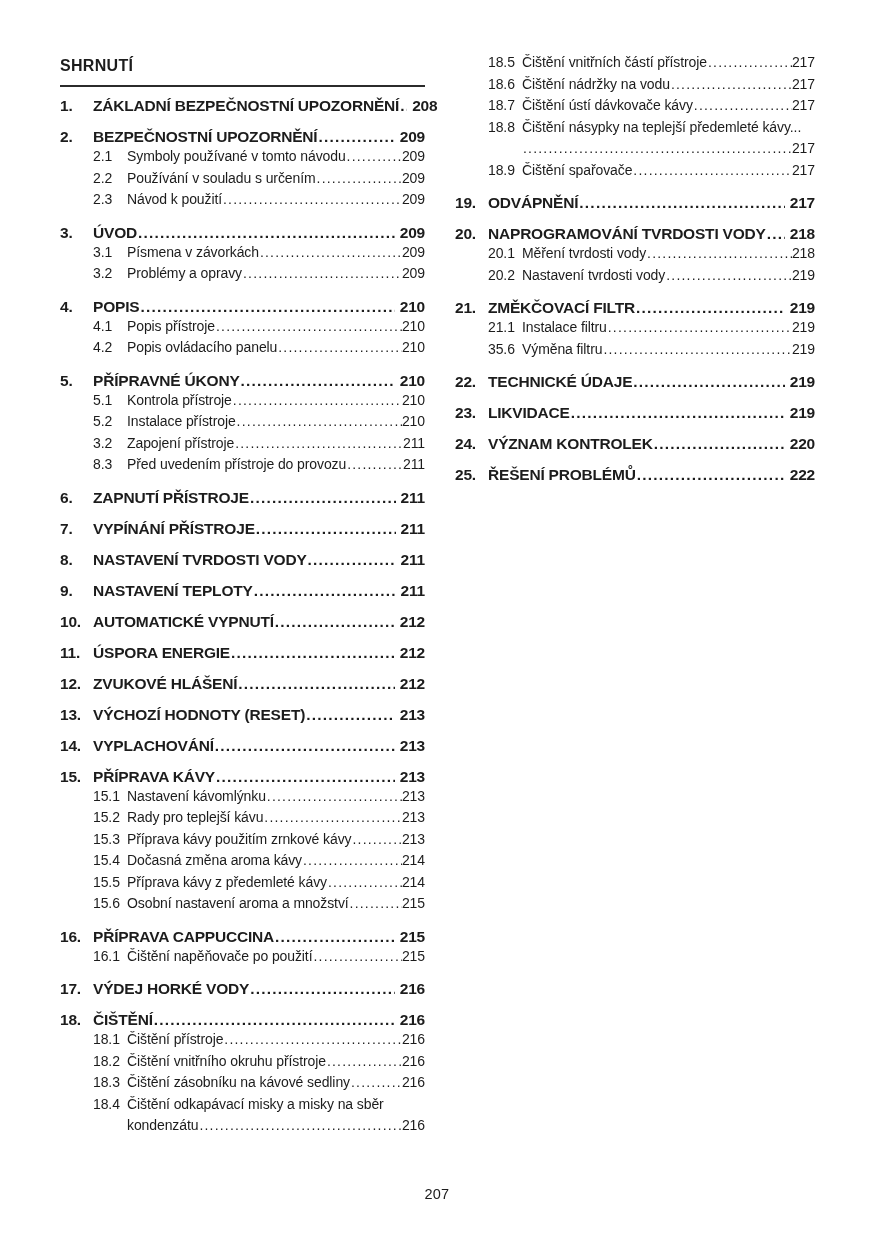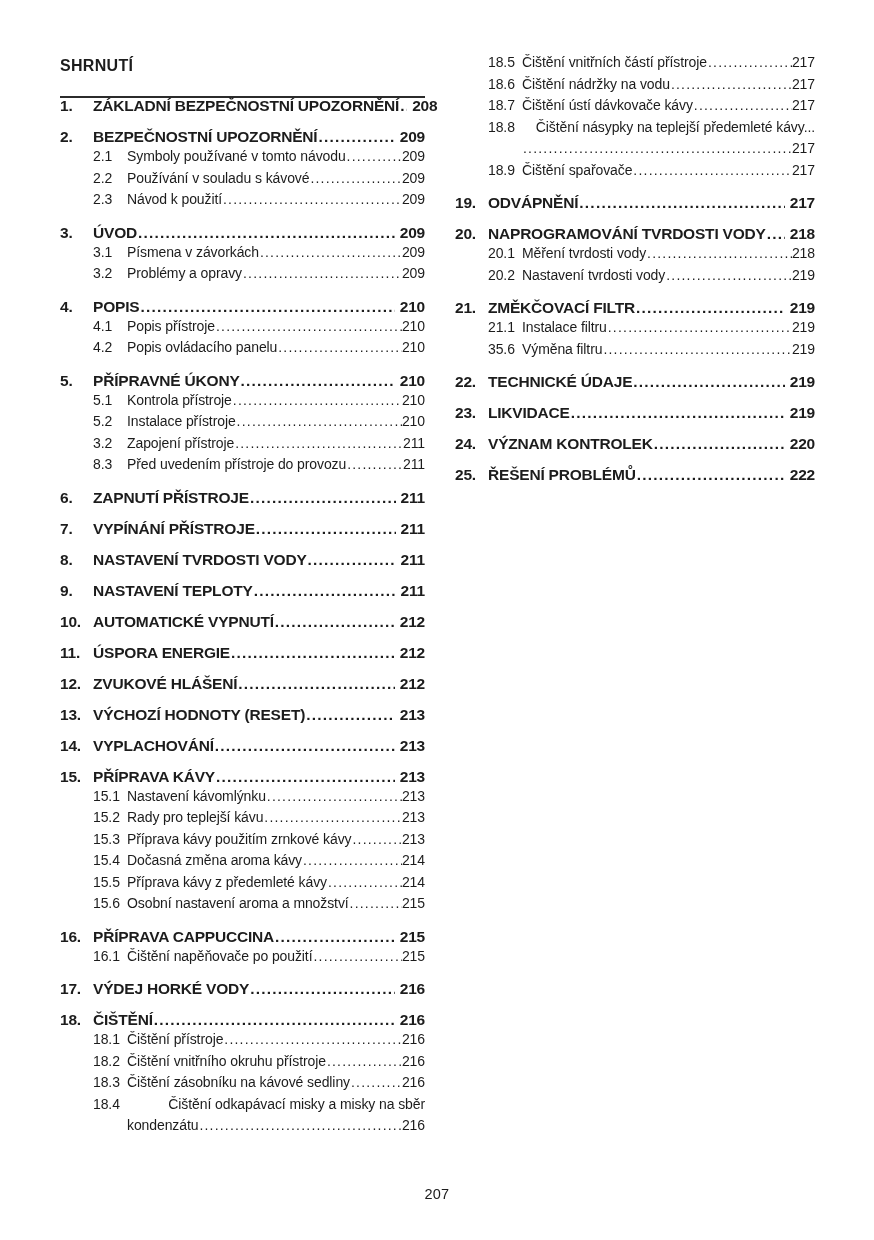--- a/index.html
+++ b/index.html
@@ -20,21 +20,21 @@
     position: absolute; inset: 0;
     background: var(--bg);
   }
   .doc-header {
     position: absolute;
     left: 60px; top: 57px;
     width: 365px;
     font-size: 16px;
     font-weight: 700;
     letter-spacing: 0.3px;
-    padding-bottom: 21px;
+    padding-bottom: 10px;
     border-bottom: 2px solid var(--rule);
   }
   .toc-col {
     position: absolute;
     display: block;
   }
   #col-left  { left: 60px;  top: 84px; width: 365px; }
   #col-right { left: 455px; top: 52px; width: 360px; }
 
   .entry { display: flex; align-items: flex-start; }
@@ -46,21 +46,21 @@
     letter-spacing: -0.2px;
   }
   .entry.lvl2 {
     font-size: 14px;
     line-height: 21.5px;
     padding-left: 33px;
     letter-spacing: -0.1px;
   }
   .entry .num { flex: 0 0 33px; }
   .entry.lvl2 .num { flex: 0 0 34px; }
-  .entry .body { flex: 1; min-width: 0; text-align: right; }
+  .entry .body { flex: 1; min-width: 0; }
   .tline { white-space: nowrap; overflow: hidden; }
   .lastline { display: flex; align-items: baseline; }
   .lastline .t { white-space: nowrap; }
   .leader {
     flex: 1;
     overflow: hidden;
     white-space: nowrap;
     min-width: 8px;
   }
   .leader::after {
@@ -115,21 +115,21 @@
             <span class="t">Symboly používané v tomto návodu</span>
             <span class="leader"></span>
             <span class="pg">209</span>
           </div>
         </span>
   </div>
       <div class="entry lvl2">
     <span class="num">2.2</span>
     <span class="body">
           <div class="lastline">
-            <span class="t">Používání v souladu s kávové</span>
+            <span class="t">Používání v souladu s určením</span>
             <span class="leader"></span>
             <span class="pg">209</span>
           </div>
         </span>
   </div>
       <div class="entry lvl2">
     <span class="num">2.3</span>
     <span class="body">
           <div class="lastline">
             <span class="t">Návod k použití</span>

